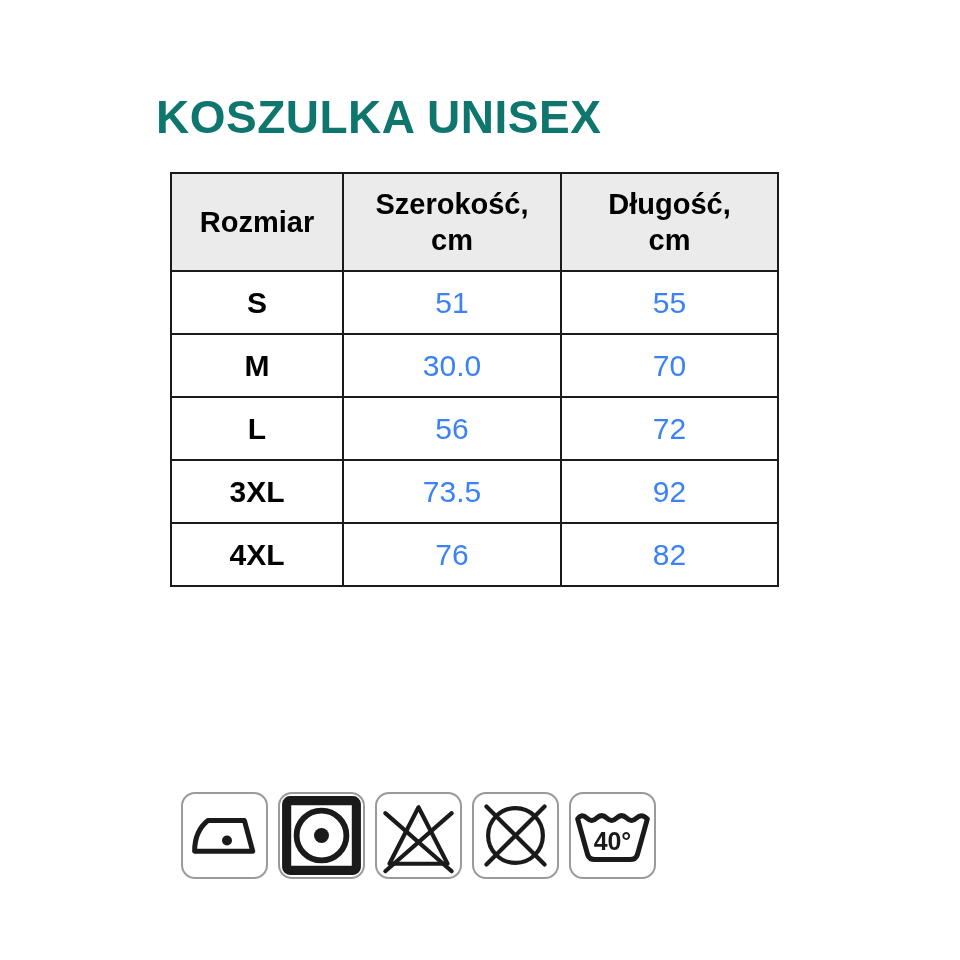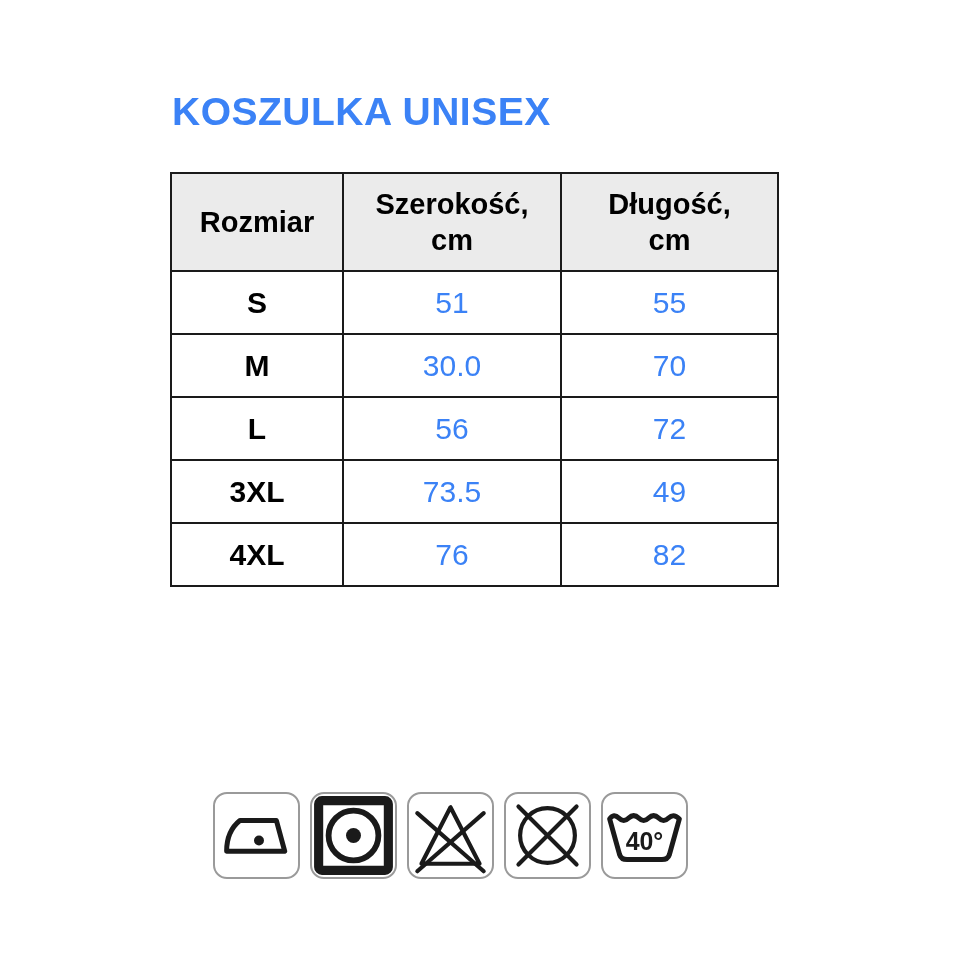--- a/index.html
+++ b/index.html
@@ -7,25 +7,25 @@
   .page {
     position: relative;
     width: 960px;
     height: 960px;
     background: #ffffff;
     font-family: "Liberation Sans", sans-serif;
     overflow: hidden;
   }
   .title {
     position: absolute;
-    left: 172px;
+    left: 156px;
     top: 90px;
-    font-size: 39px;
+    font-size: 46px;
     font-weight: 700;
-    color: #3b82f6;
+    color: #0f766e;
     letter-spacing: 0.5px;
     white-space: nowrap;
   }
   table.size-table {
     position: absolute;
     left: 170px;
     top: 172px;
     border-collapse: collapse;
     table-layout: fixed;
     background: #ffffff;
@@ -50,21 +50,20 @@
   .col-size   { width: 172px; }
   .col-width  { width: 218px; }
   .col-length { width: 217px; }
 
   .care-icons {
     position: absolute;
     left: 181px;
     top: 792px;
     display: flex;
     gap: 10px;
-    margin-left: 32px;
   }
   .care-icon {
     width: 87px;
     height: 87px;
     background: #ffffff;
     border: 2px solid #9a9a9a;
     border-radius: 14px;
     display: flex;
     align-items: center;
     justify-content: center;
@@ -113,21 +112,21 @@
         <td class="value-cell">70</td>
       </tr>
       <tr>
         <td class="size-cell">L</td>
         <td class="value-cell">56</td>
         <td class="value-cell">72</td>
       </tr>
       <tr>
         <td class="size-cell">3XL</td>
         <td class="value-cell">73.5</td>
-        <td class="value-cell">49</td>
+        <td class="value-cell">92</td>
       </tr>
       <tr>
         <td class="size-cell">4XL</td>
         <td class="value-cell">76</td>
         <td class="value-cell">82</td>
       </tr>
     </tbody>
   </table>
 
   <div class="care-icons">

